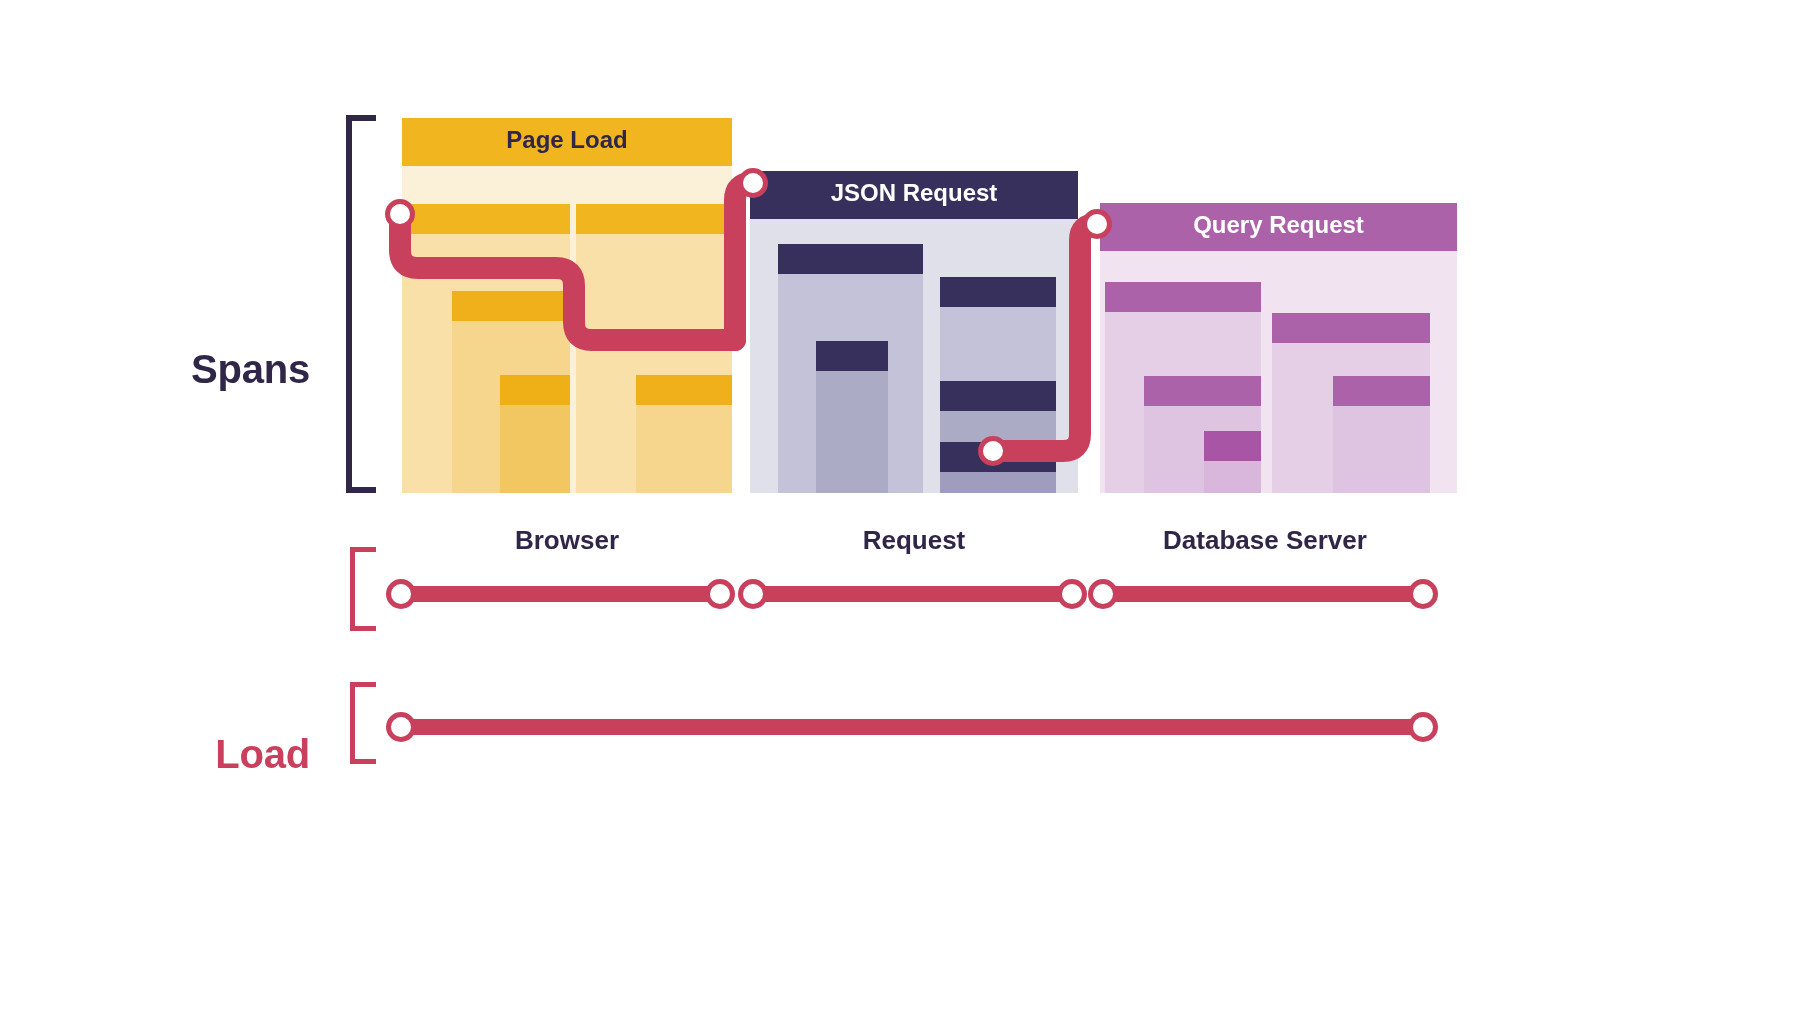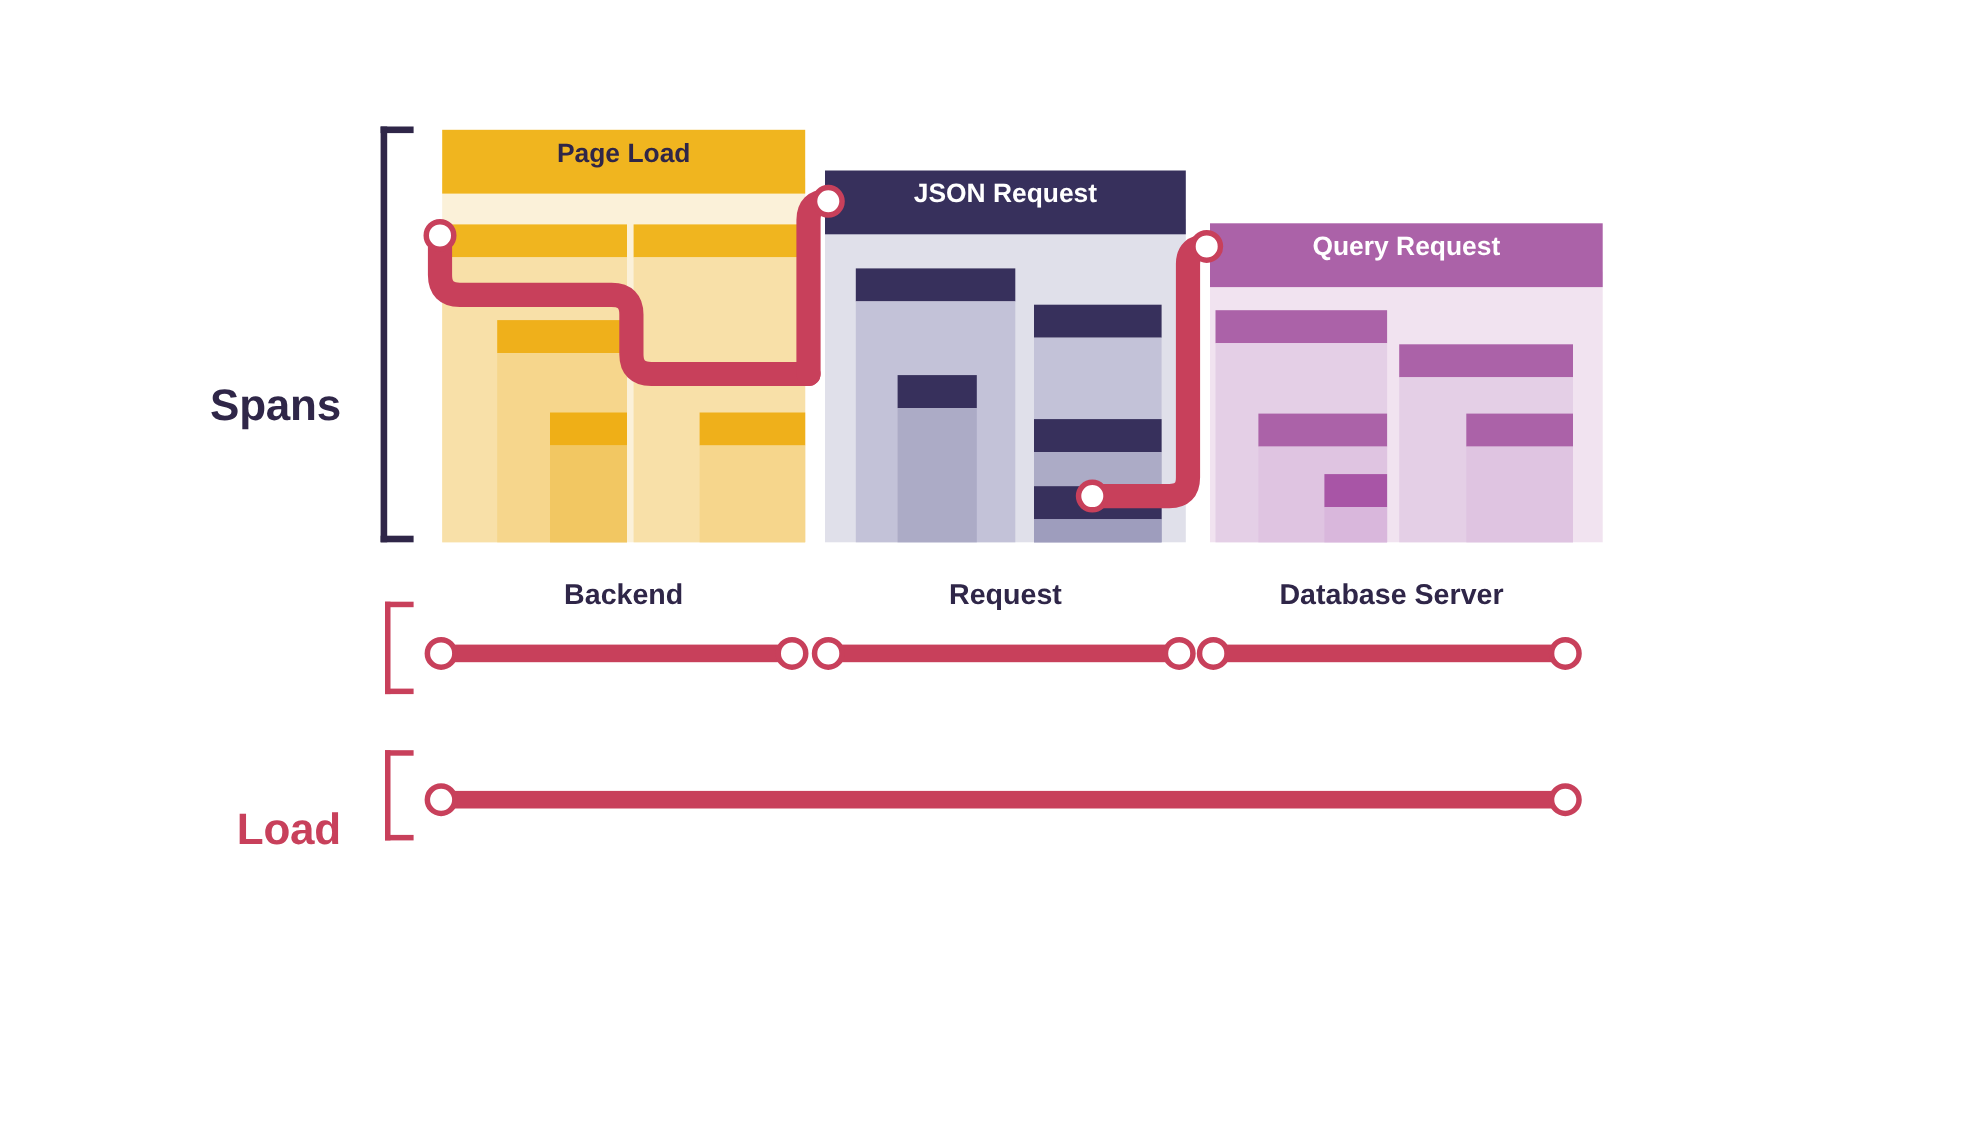--- a/index.html
+++ b/index.html
@@ -83,21 +83,21 @@
 
   
   .service-col {
     position: absolute;
   }
   .service-header {
     position: absolute;
     left: 0;
     top: 0;
     width: 100%;
-    height: 58px;
+    height: 48px;
     line-height: 44px;
     text-align: center;
     font-size: 24px;
     font-weight: bold;
     box-sizing: border-box;
   }
   .service-body {
     position: absolute;
     left: 0;
     width: 100%;
@@ -195,21 +195,21 @@
     </div>
 
     <div class="span-bar" style="left:234px; top:257px; width:96px; height:118px;">
       <div class="cap" style="background:#EFB01B;"></div>
       <div class="body" style="background:#F6D68C;"></div>
     </div>
   </div>
 
   <div class="service-col" style="left:750px; top:155px; width:328px; height:338px;">
     <div class="service-body" style="top:44px; height:294px; background:#E0E0EA;"></div>
-    <div class="service-header" style="background:#37305C; color:#FFFFFF;">
+    <div class="service-header" style="background:#37305C; color:#FFFFFF;margin-top:16px;">
       <span>JSON Request</span>
     </div>
 
     <div class="span-bar" style="left:28px; top:89px; width:145px; height:249px;">
       <div class="cap" style="background:#37305C;"></div>
       <div class="body" style="background:#C3C2D8;"></div>
     </div>
 
     <div class="span-bar" style="left:66px; top:186px; width:72px; height:152px;">
       <div class="cap" style="background:#37305C;"></div>
@@ -258,21 +258,21 @@
       <div class="body" style="background:#E4CFE6;"></div>
     </div>
 
     <div class="span-bar" style="left:233px; top:173px; width:97px; height:117px;">
       <div class="cap" style="background:#AB62A8;"></div>
       <div class="body" style="background:#DFC4E1;"></div>
     </div>
   </div>
 
   <div class="service-name" style="left:402px; width:330px;">
-    <span>Backend</span>
+    <span>Browser</span>
   </div>
   <div class="service-name" style="left:750px; width:328px;">
     <span>Request</span>
   </div>
   <div class="service-name" style="left:1100px; width:330px;">
     <span>Database Server</span>
   </div>
 
   <svg class="overlay" viewBox="0 0 1800 1031">
 

